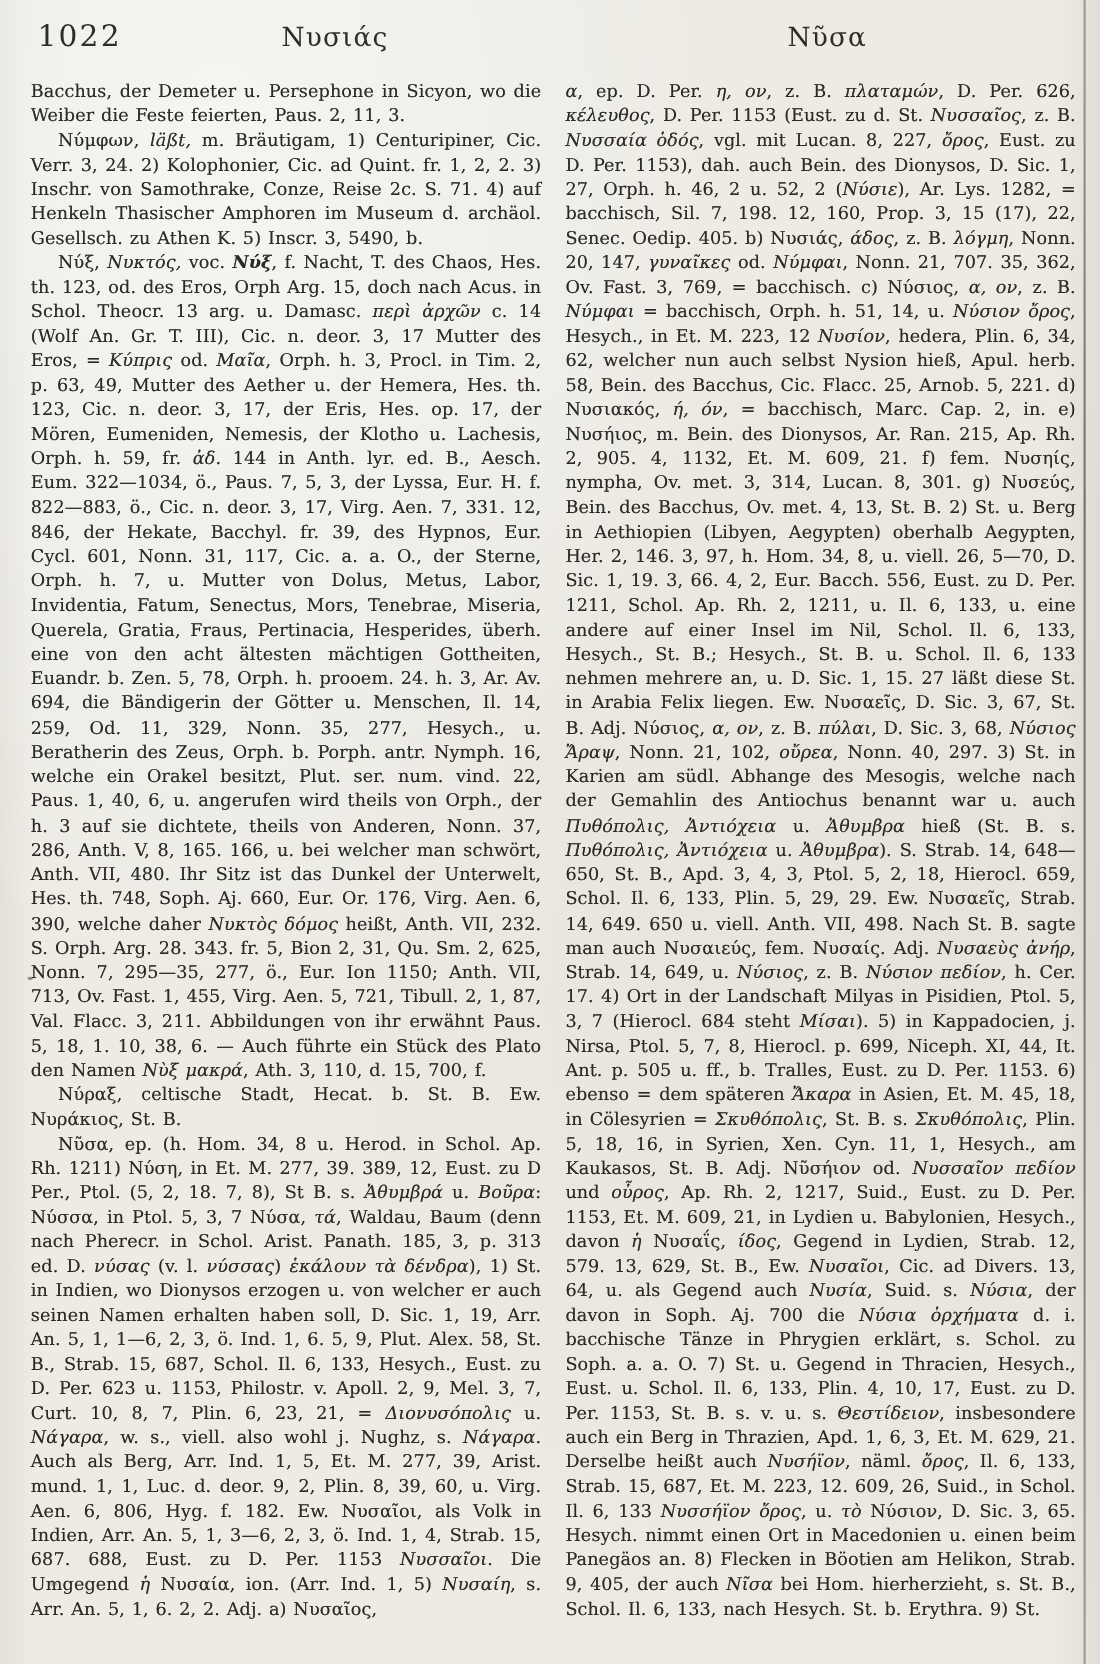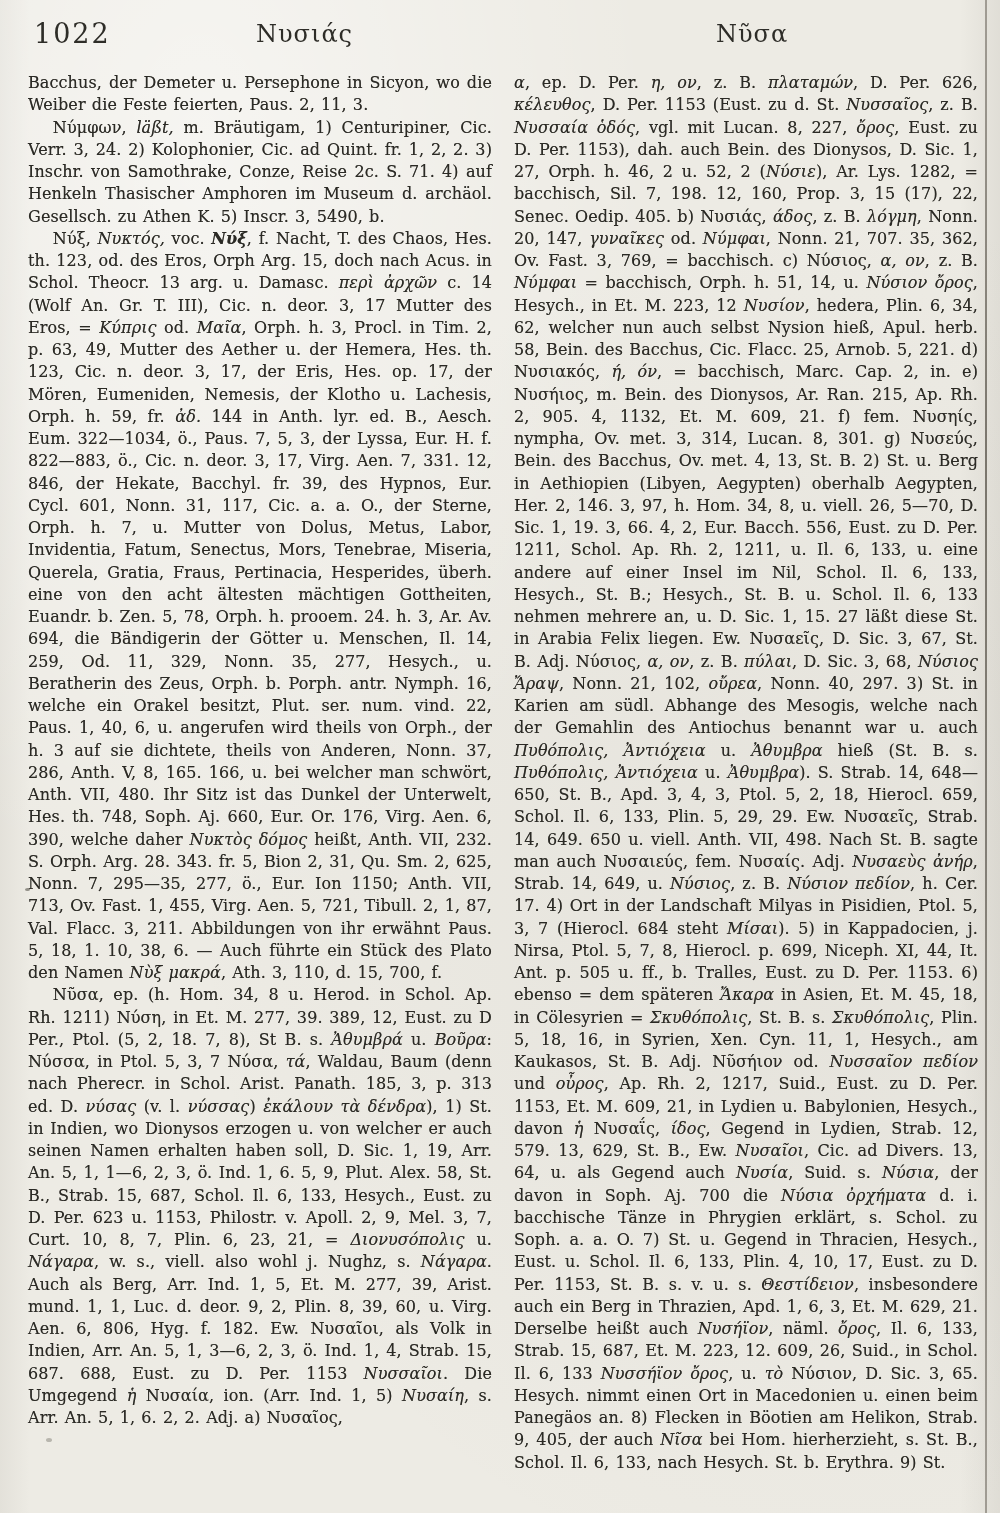--- a/index.html
+++ b/index.html
@@ -74,20 +74,21 @@
     <span class="page-number">1022</span>
     <span class="keyword left">Νυσιάς</span>
     <span class="keyword right">Νῦσα</span>
   </div>
 
   <div class="columns">
     <div class="col">
         <p><span>Bacchus, der Demeter u. Persephone in Sicyon, wo die Weiber die Feste feierten, Paus. 2, 11, 3.</span></p>
         <p class="indent"><span class="bold">Νύμφων,</span><span> </span><span class="greek">läßt,</span><span> m. Bräutigam, 1) Centuripiner, Cic. Verr. 3, 24. 2) Kolophonier, Cic. ad Quint. fr. 1, 2, 2. 3) Inschr. von Samothrake, Conze, Reise 2c. S. 71. 4) auf Henkeln Thasischer Amphoren im Museum d. archäol. Gesellsch. zu Athen K. 5) Inscr. 3, 5490, b.</span></p>
         <p class="indent"><span class="bold">Νύξ,</span><span> </span><span class="greek">Νυκτός,</span><span> voc. </span><span class="bold greek">Νύξ</span><span>, f. Nacht, T. des Chaos, Hes. th. 123, od. des Eros, Orph Arg. 15, doch nach Acus. in Schol. Theocr. 13 arg. u. Damasc. </span><span class="greek">περὶ ἀρχῶν</span><span> c. 14 (Wolf An. Gr. T. III), Cic. n. deor. 3, 17 Mutter des Eros, = </span><span class="greek">Κύπρις</span><span> od. </span><span class="greek">Μαῖα</span><span>, Orph. h. 3, Procl. in Tim. 2, p. 63, 49, Mutter des Aether u. der Hemera, Hes. th. 123, Cic. n. deor. 3, 17, der Eris, Hes. op. 17, der Mören, Eumeniden, Nemesis, der Klotho u. Lachesis, Orph. h. 59, fr. </span><span class="greek">ἀδ.</span><span> 144 in Anth. lyr. ed. B., Aesch. Eum. 322—1034, ö., Paus. 7, 5, 3, der Lyssa, Eur. H. f. 822—883, ö., Cic. n. deor. 3, 17, Virg. Aen. 7, 331. 12, 846, der Hekate, Bacchyl. fr. 39, des Hypnos, Eur. Cycl. 601, Nonn. 31, 117, Cic. a. a. O., der Sterne, Orph. h. 7, u. Mutter von Dolus, Metus, Labor, Invidentia, Fatum, Senectus, Mors, Tenebrae, Miseria, Querela, Gratia, Fraus, Pertinacia, Hesperides, überh. eine von den acht ältesten mächtigen Gottheiten, Euandr. b. Zen. 5, 78, Orph. h. prooem. 24. h. 3, Ar. Av. 694, die Bändigerin der Götter u. Menschen, Il. 14, 259, Od. 11, 329, Nonn. 35, 277, Hesych., u. Beratherin des Zeus, Orph. b. Porph. antr. Nymph. 16, welche ein Orakel besitzt, Plut. ser. num. vind. 22, Paus. 1, 40, 6, u. angerufen wird theils von Orph., der h. 3 auf sie dichtete, theils von Anderen, Nonn. 37, 286, Anth. V, 8, 165. 166, u. bei welcher man schwört, Anth. VII, 480. Ihr Sitz ist das Dunkel der Unterwelt, Hes. th. 748, Soph. Aj. 660, Eur. Or. 176, Virg. Aen. 6, 390, welche daher </span><span class="greek">Νυκτὸς δόμος</span><span> heißt, Anth. VII, 232. S. Orph. Arg. 28. 343. fr. 5, Bion 2, 31, Qu. Sm. 2, 625, Nonn. 7, 295—35, 277, ö., Eur. Ion 1150; Anth. VII, 713, Ov. Fast. 1, 455, Virg. Aen. 5, 721, Tibull. 2, 1, 87, Val. Flacc. 3, 211. Abbildungen von ihr erwähnt Paus. 5, 18, 1. 10, 38, 6. — Auch führte ein Stück des Plato den Namen </span><span class="greek">Νὺξ μακρά</span><span>, Ath. 3, 110, d. 15, 700, f.</span></p>
+        <p class="indent"><span class="bold">Νύραξ,</span><span> celtische Stadt, Hecat. b. St. B. Ew. </span><span class="bold">Νυράκιος,</span><span> St. B.</span></p>
         <p class="indent"><span class="bold">Νῦσα,</span><span> ep. (h. Hom. 34, 8 u. Herod. in Schol. Ap. Rh. 1211) </span><span class="bold">Νύση,</span><span> in Et. M. 277, 39. 389, 12, Eust. zu D Per., Ptol. (5, 2, 18. 7, 8), St B. s. </span><span class="greek">Ἀθυμβρά</span><span> u. </span><span class="greek">Βοῦρα</span><span>: </span><span class="bold">Νύσσα,</span><span> in Ptol. 5, 3, 7 </span><span class="bold">Νύσα,</span><span> </span><span class="greek">τά</span><span>, Waldau, Baum (denn nach Pherecr. in Schol. Arist. Panath. 185, 3, p. 313 ed. D. </span><span class="greek">νύσας</span><span> (v. l. </span><span class="greek">νύσσας</span><span>) </span><span class="greek">ἐκάλουν τὰ δένδρα</span><span>), 1) St. in Indien, wo Dionysos erzogen u. von welcher er auch seinen Namen erhalten haben soll, D. Sic. 1, 19, Arr. An. 5, 1, 1—6, 2, 3, ö. Ind. 1, 6. 5, 9, Plut. Alex. 58, St. B., Strab. 15, 687, Schol. Il. 6, 133, Hesych., Eust. zu D. Per. 623 u. 1153, Philostr. v. Apoll. 2, 9, Mel. 3, 7, Curt. 10, 8, 7, Plin. 6, 23, 21, = </span><span class="greek">Διονυσόπολις</span><span> u. </span><span class="greek">Νάγαρα</span><span>, w. s., viell. also wohl j. Nughz, s. </span><span class="greek">Νάγαρα</span><span>. Auch als Berg, Arr. Ind. 1, 5, Et. M. 277, 39, Arist. mund. 1, 1, Luc. d. deor. 9, 2, Plin. 8, 39, 60, u. Virg. Aen. 6, 806, Hyg. f. 182. Ew. </span><span class="bold">Νυσαῖοι,</span><span> als Volk in Indien, Arr. An. 5, 1, 3—6, 2, 3, ö. Ind. 1, 4, Strab. 15, 687. 688, Eust. zu D. Per. 1153 </span><span class="greek">Νυσσαῖοι</span><span>. Die Umgegend </span><span class="greek">ἡ</span><span> </span><span class="bold">Νυσαία,</span><span> ion. (Arr. Ind. 1, 5) </span><span class="greek">Νυσαίη</span><span>, s. Arr. An. 5, 1, 6. 2, 2. Adj. a) </span><span class="bold">Νυσαῖος,</span></p>
       </div>
     <div class="col">
         <p><span class="greek">α</span><span>, ep. D. Per. </span><span class="greek">η, ον</span><span>, z. B. </span><span class="greek">πλαταμών</span><span>, D. Per. 626, </span><span class="greek">κέλευθος</span><span>, D. Per. 1153 (Eust. zu d. St. </span><span class="greek">Νυσσαῖος</span><span>, z. B. </span><span class="greek">Νυσσαία ὁδός</span><span>, vgl. mit Lucan. 8, 227, </span><span class="greek">ὄρος</span><span>, Eust. zu D. Per. 1153), dah. auch Bein. des Dionysos, D. Sic. 1, 27, Orph. h. 46, 2 u. 52, 2 (</span><span class="greek">Νύσιε</span><span>), Ar. Lys. 1282, = bacchisch, Sil. 7, 198. 12, 160, Prop. 3, 15 (17), 22, Senec. Oedip. 405. b) </span><span class="bold">Νυσιάς,</span><span> </span><span class="greek">άδος</span><span>, z. B. </span><span class="greek">λόγμη</span><span>, Nonn. 20, 147, </span><span class="greek">γυναῖκες</span><span> od. </span><span class="greek">Νύμφαι</span><span>, Nonn. 21, 707. 35, 362, Ov. Fast. 3, 769, = bacchisch. c) </span><span class="bold">Νύσιος,</span><span> </span><span class="greek">α, ον</span><span>, z. B. </span><span class="greek">Νύμφαι</span><span> = bacchisch, Orph. h. 51, 14, u. </span><span class="greek">Νύσιον ὄρος</span><span>, Hesych., in Et. M. 223, 12 </span><span class="greek">Νυσίον</span><span>, hedera, Plin. 6, 34, 62, welcher nun auch selbst Nysion hieß, Apul. herb. 58, Bein. des Bacchus, Cic. Flacc. 25, Arnob. 5, 221. d) </span><span class="bold">Νυσιακός,</span><span> </span><span class="greek">ή, όν</span><span>, = bacchisch, Marc. Cap. 2, in. e) </span><span class="bold">Νυσήιος,</span><span> m. Bein. des Dionysos, Ar. Ran. 215, Ap. Rh. 2, 905. 4, 1132, Et. M. 609, 21. f) fem. </span><span class="bold">Νυσηίς,</span><span> nympha, Ov. met. 3, 314, Lucan. 8, 301. g) </span><span class="bold">Νυσεύς,</span><span> Bein. des Bacchus, Ov. met. 4, 13, St. B. 2) St. u. Berg in Aethiopien (Libyen, Aegypten) oberhalb Aegypten, Her. 2, 146. 3, 97, h. Hom. 34, 8, u. viell. 26, 5—70, D. Sic. 1, 19. 3, 66. 4, 2, Eur. Bacch. 556, Eust. zu D. Per. 1211, Schol. Ap. Rh. 2, 1211, u. Il. 6, 133, u. eine andere auf einer Insel im Nil, Schol. Il. 6, 133, Hesych., St. B.; Hesych., St. B. u. Schol. Il. 6, 133 nehmen mehrere an, u. D. Sic. 1, 15. 27 läßt diese St. in Arabia Felix liegen. Ew. </span><span class="bold">Νυσαεῖς,</span><span> D. Sic. 3, 67, St. B. Adj. </span><span class="bold">Νύσιος,</span><span> </span><span class="greek">α, ον</span><span>, z. B. </span><span class="greek">πύλαι</span><span>, D. Sic. 3, 68, </span><span class="greek">Νύσιος Ἄραψ</span><span>, Nonn. 21, 102, </span><span class="greek">οὔρεα</span><span>, Nonn. 40, 297. 3) St. in Karien am südl. Abhange des Mesogis, welche nach der Gemahlin des Antiochus benannt war u. auch </span><span class="greek">Πυθόπολις, Ἀντιόχεια</span><span> u. </span><span class="greek">Ἀθυμβρα</span><span> hieß (St. B. s. </span><span class="greek">Πυθόπολις, Ἀντιόχεια</span><span> u. </span><span class="greek">Ἀθυμβρα</span><span>). S. Strab. 14, 648—650, St. B., Apd. 3, 4, 3, Ptol. 5, 2, 18, Hierocl. 659, Schol. Il. 6, 133, Plin. 5, 29, 29. Ew. </span><span class="bold">Νυσαεῖς,</span><span> Strab. 14, 649. 650 u. viell. Anth. VII, 498. Nach St. B. sagte man auch </span><span class="bold">Νυσαιεύς,</span><span> fem. </span><span class="bold">Νυσαίς.</span><span> Adj. </span><span class="greek">Νυσαεὺς ἀνήρ</span><span>, Strab. 14, 649, u. </span><span class="greek">Νύσιος</span><span>, z. B. </span><span class="greek">Νύσιον πεδίον</span><span>, h. Cer. 17. 4) Ort in der Landschaft Milyas in Pisidien, Ptol. 5, 3, 7 (Hierocl. 684 steht </span><span class="greek">Μίσαι</span><span>). 5) in Kappadocien, j. Nirsa, Ptol. 5, 7, 8, Hierocl. p. 699, Niceph. XI, 44, It. Ant. p. 505 u. ff., b. Tralles, Eust. zu D. Per. 1153. 6) ebenso = dem späteren </span><span class="greek">Ἄκαρα</span><span> in Asien, Et. M. 45, 18, in Cölesyrien = </span><span class="greek">Σκυθόπολις</span><span>, St. B. s. </span><span class="greek">Σκυθόπολις</span><span>, Plin. 5, 18, 16, in Syrien, Xen. Cyn. 11, 1, Hesych., am Kaukasos, St. B. Adj. </span><span class="bold">Νῦσήιον</span><span> od. </span><span class="greek">Νυσσαῖον πεδίον</span><span> und </span><span class="greek">οὖρος</span><span>, Ap. Rh. 2, 1217, Suid., Eust. zu D. Per. 1153, Et. M. 609, 21, in Lydien u. Babylonien, Hesych., davon </span><span class="greek">ἡ</span><span> </span><span class="bold">Νυσαΐς,</span><span> </span><span class="greek">ίδος</span><span>, Gegend in Lydien, Strab. 12, 579. 13, 629, St. B., Ew. </span><span class="greek">Νυσαῖοι</span><span>, Cic. ad Divers. 13, 64, u. als Gegend auch </span><span class="greek">Νυσία</span><span>, Suid. s. </span><span class="greek">Νύσια</span><span>, der davon in Soph. Aj. 700 die </span><span class="greek">Νύσια ὀρχήματα</span><span> d. i. bacchische Tänze in Phrygien erklärt, s. Schol. zu Soph. a. a. O. 7) St. u. Gegend in Thracien, Hesych., Eust. u. Schol. Il. 6, 133, Plin. 4, 10, 17, Eust. zu D. Per. 1153, St. B. s. v. u. s. </span><span class="greek">Θεστίδειον</span><span>, insbesondere auch ein Berg in Thrazien, Apd. 1, 6, 3, Et. M. 629, 21. Derselbe heißt auch </span><span class="greek">Νυσήϊον</span><span>, näml. </span><span class="greek">ὄρος</span><span>, Il. 6, 133, Strab. 15, 687, Et. M. 223, 12. 609, 26, Suid., in Schol. Il. 6, 133 </span><span class="greek">Νυσσήϊον ὄρος</span><span>, u. </span><span class="greek">τὸ</span><span> </span><span class="bold">Νύσιον,</span><span> D. Sic. 3, 65. Hesych. nimmt einen Ort in Macedonien u. einen beim Panegäos an. 8) Flecken in Böotien am Helikon, Strab. 9, 405, der auch </span><span class="greek">Νῖσα</span><span> bei Hom. hierherzieht, s. St. B., Schol. Il. 6, 133, nach Hesych. St. b. Erythra. 9) St.</span></p>
       </div>
   </div>
 
   <div class="scan-edge"></div>
   <div class="speck" style="left:25px;top:888px;width:5px;height:3px;"></div>
   <div class="speck" style="left:46px;top:1438px;width:6px;height:4px;opacity:.35;"></div>

